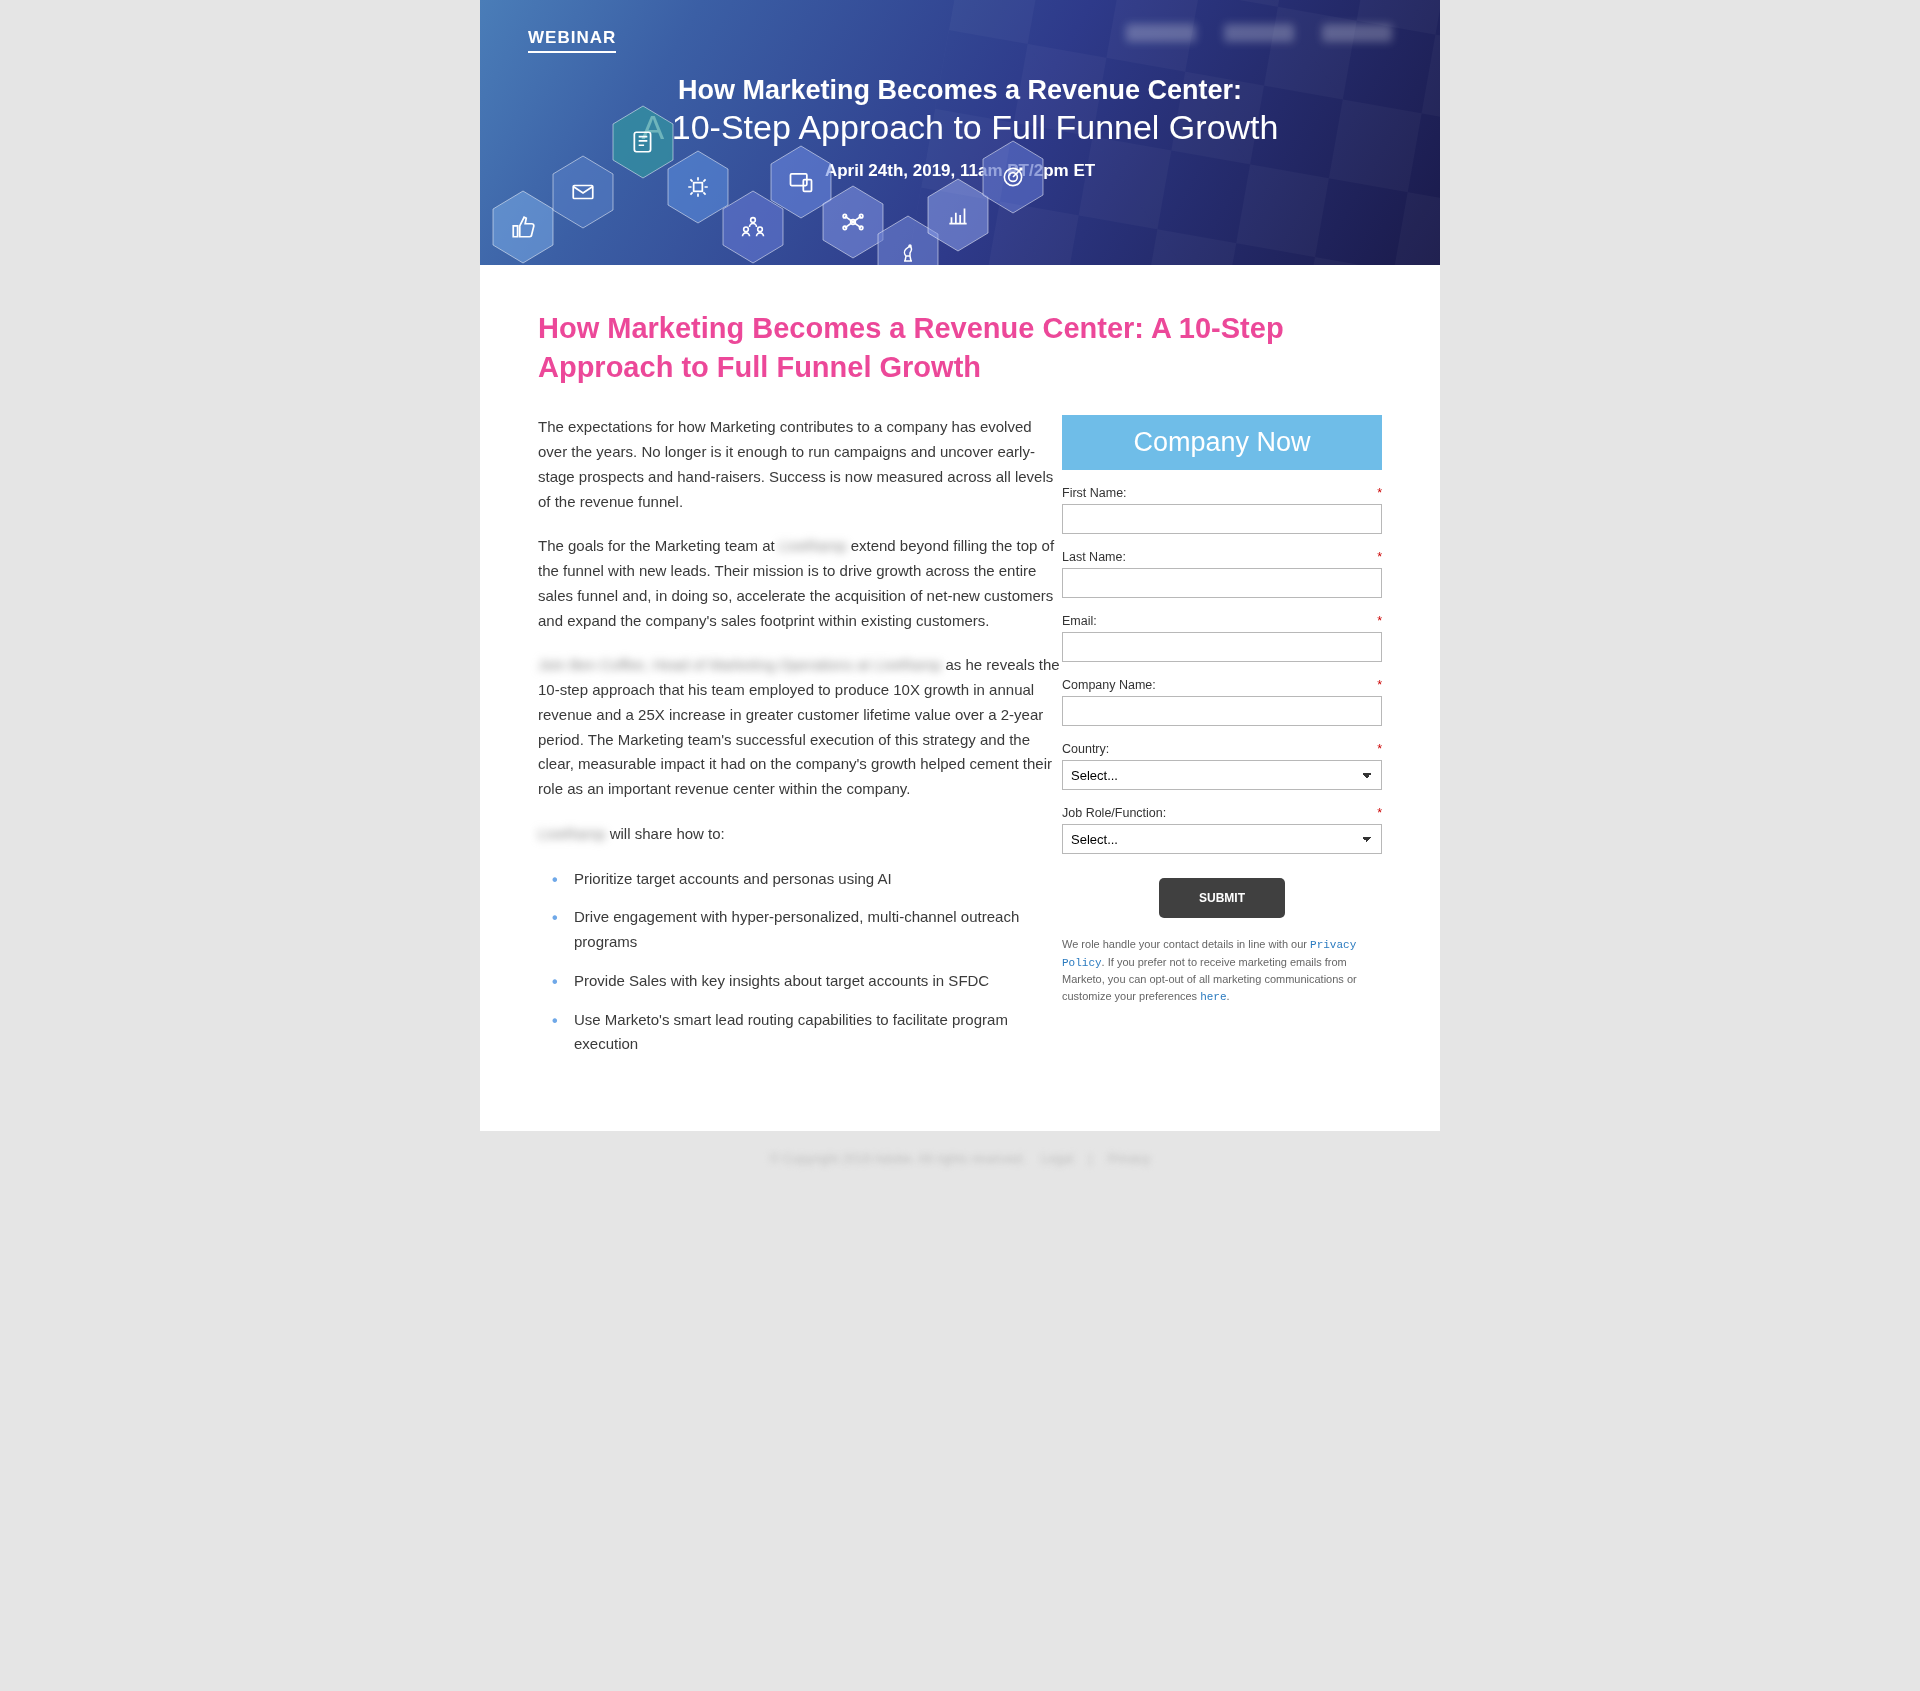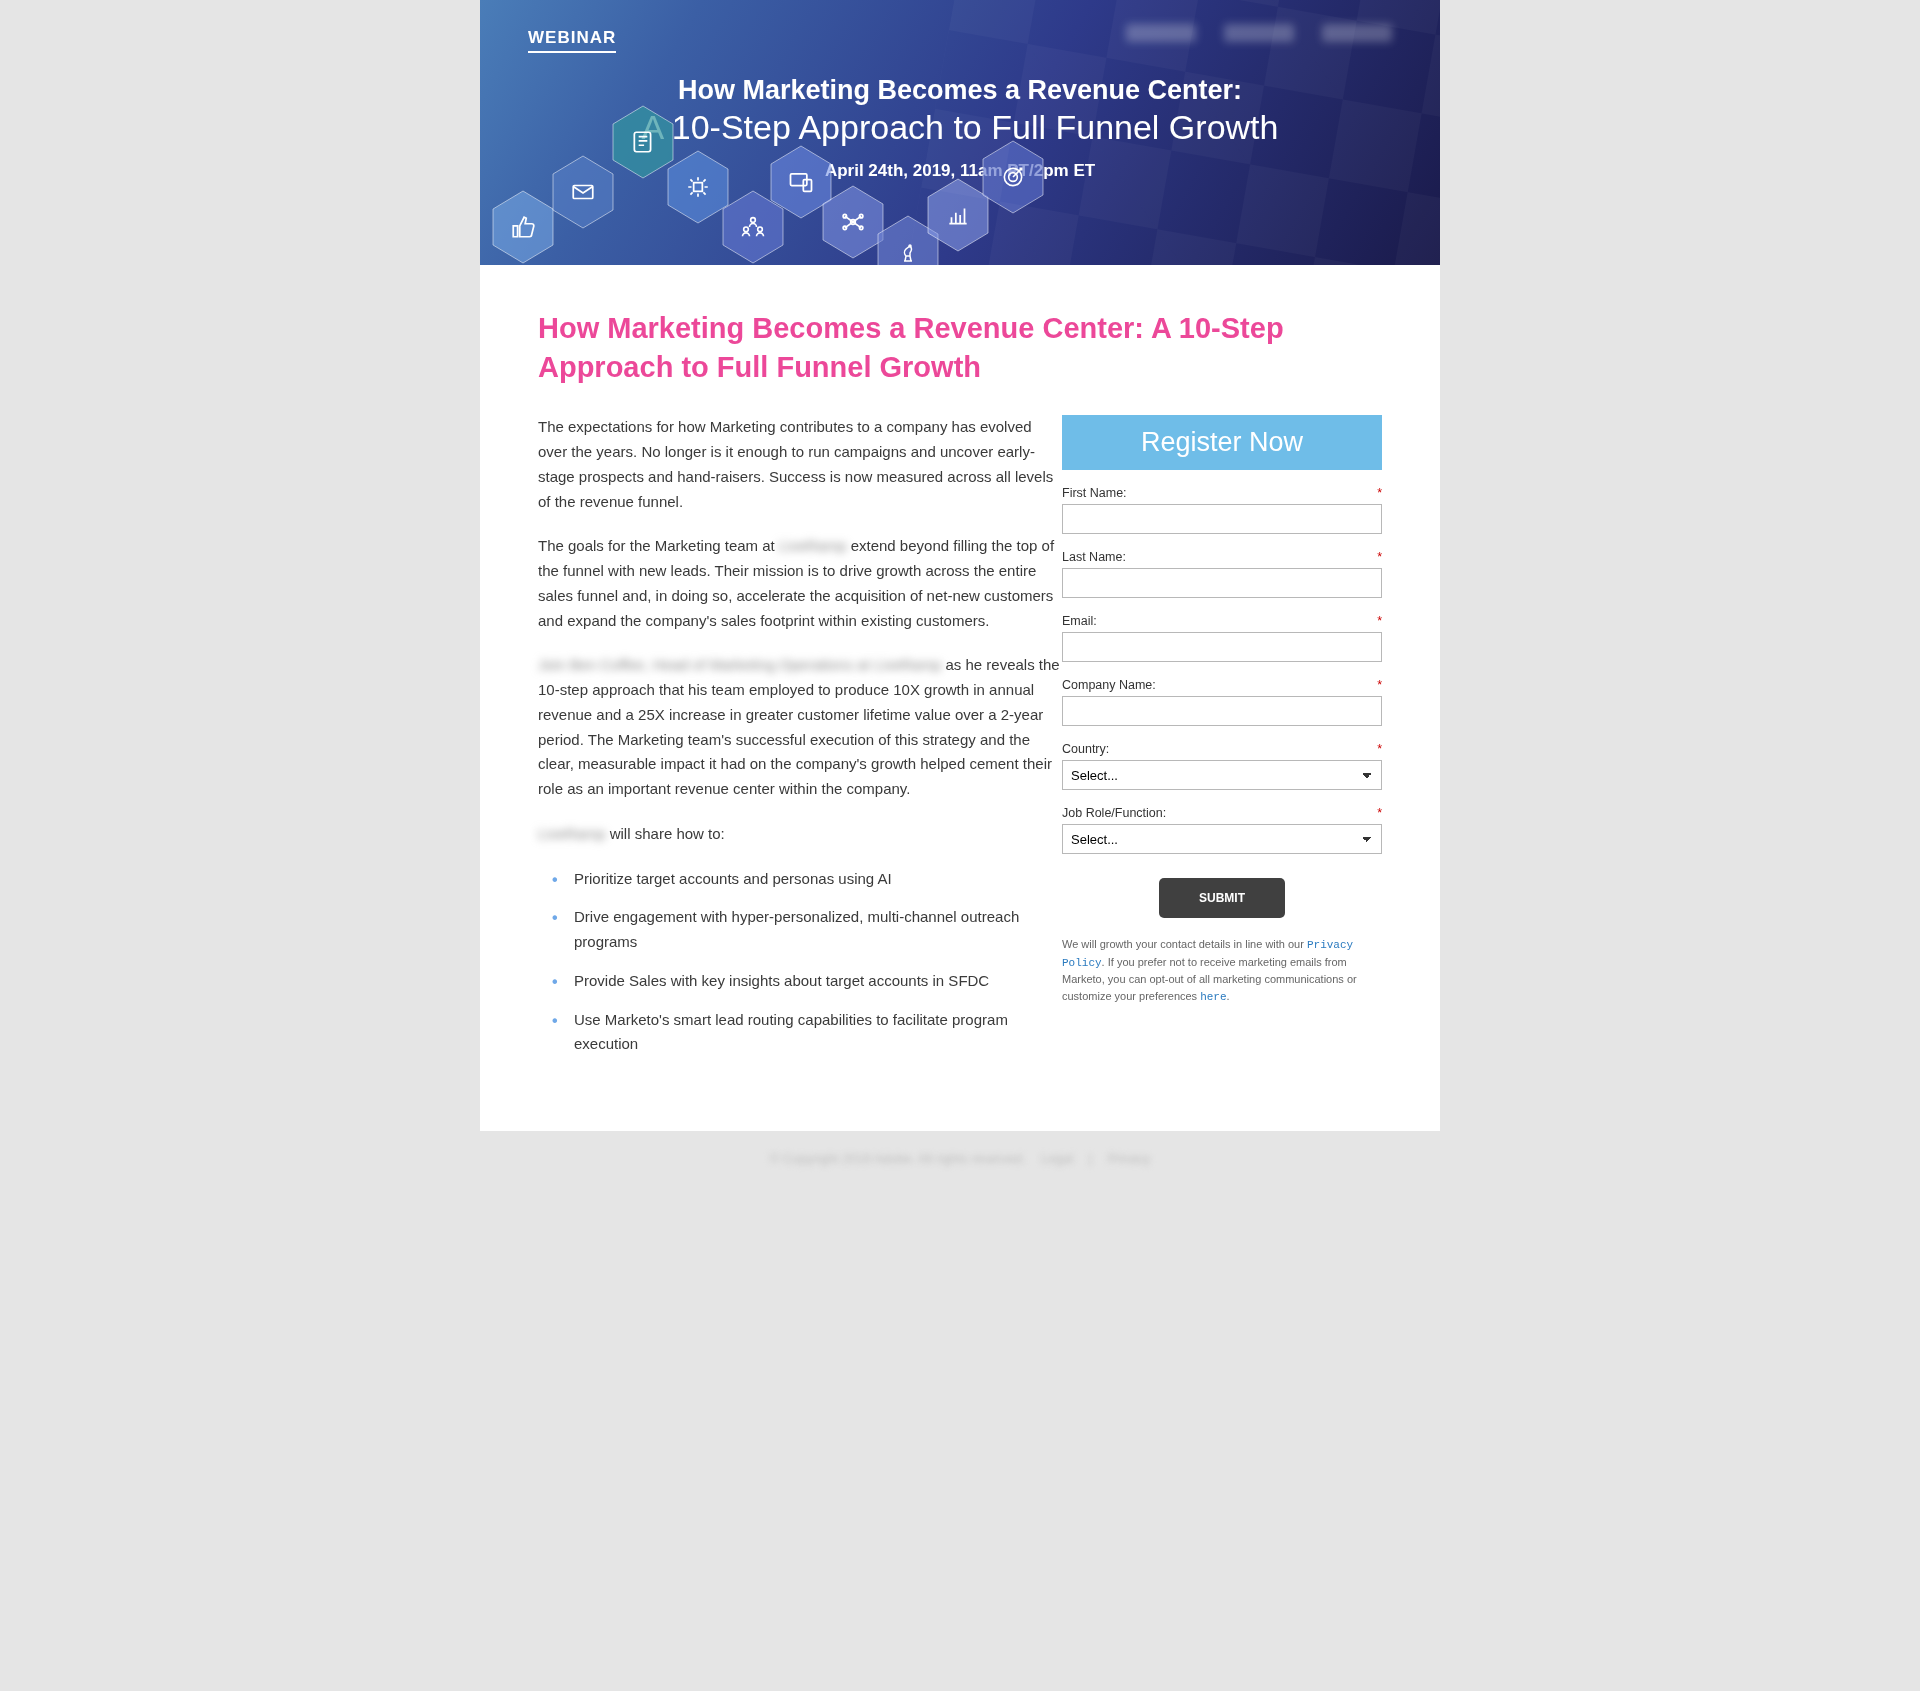--- a/index.html
+++ b/index.html
@@ -372,21 +372,21 @@
 
             <ul>
               <li>Prioritize target accounts and personas using AI</li>
               <li>Drive engagement with hyper-personalized, multi-channel outreach programs</li>
               <li>Provide Sales with key insights about target accounts in SFDC</li>
               <li>Use Marketo's smart lead routing capabilities to facilitate program execution</li>
             </ul>
           </div>
 
           <div class="right">
-            <div class="reg-header">Register Now</div>
+            <div class="reg-header">Company Now</div>
 
             <div class="form-group">
               <label><span>First Name:</span><span class="req">*</span></label>
               <input type="text" style="">
             </div>
 
             <div class="form-group">
               <label><span>Last Name:</span><span class="req">*</span></label>
               <input type="text" style="">
             </div>
@@ -413,21 +413,21 @@
               <select>
                 <option>Select...</option>
               </select>
             </div>
 
             <div class="submit-wrap">
               <button class="submit-btn">SUBMIT</button>
             </div>
 
             <div class="disclaimer">
-              <span>We will growth your contact details in line with our </span><a href="#">Privacy Policy</a><span>. If you prefer not to receive marketing emails from Marketo, you can opt-out of all marketing communications or customize your preferences </span><a href="#">here</a><span>.</span>
+              <span>We role handle your contact details in line with our </span><a href="#">Privacy Policy</a><span>. If you prefer not to receive marketing emails from Marketo, you can opt-out of all marketing communications or customize your preferences </span><a href="#">here</a><span>.</span>
             </div>
           </div>
         </div>
       </div>
 
     </div>
 
     <div class="footer">
       <span>© Copyright 2019 Adobe. All rights reserved.</span>
       <span>Legal</span>

